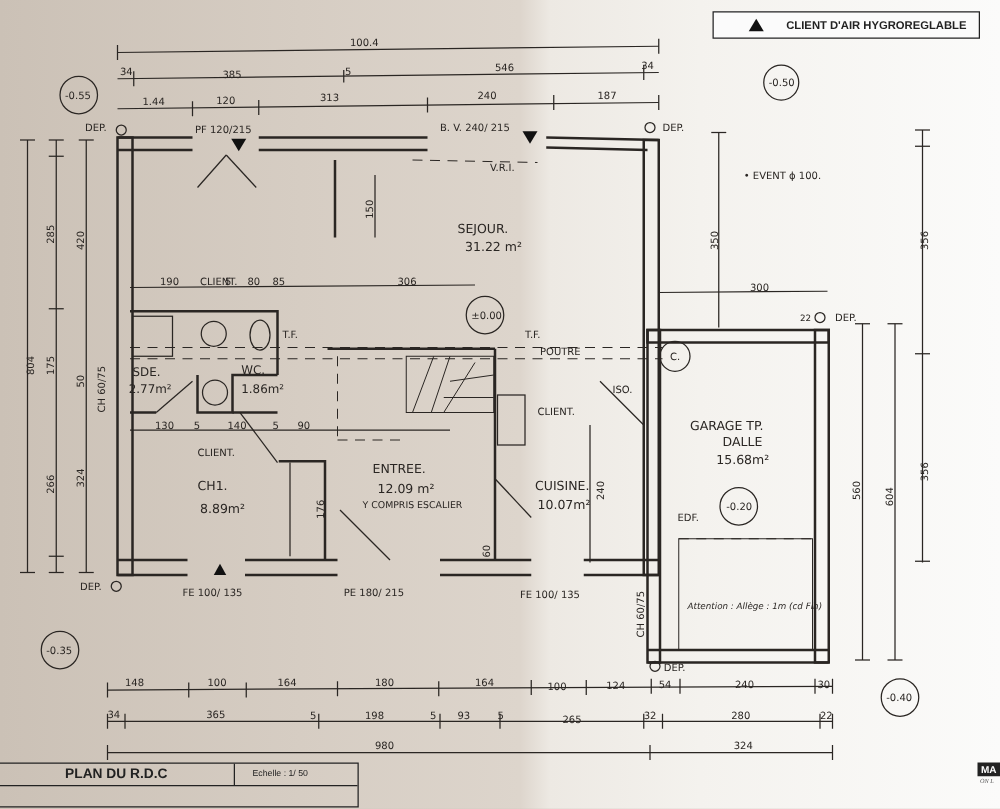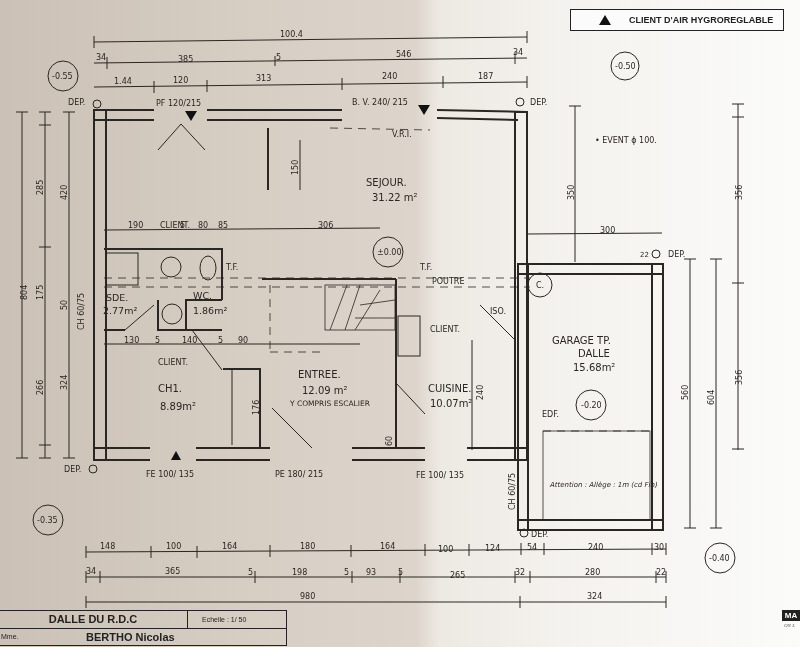--- a/index.html
+++ b/index.html
@@ -315,24 +315,20 @@
   </g>
 </svg>
 
   <div class="legend">
     <span class="tri"></span>
     <span>CLIENT D'AIR HYGROREGLABLE</span>
   </div>
 
   <div class="titleblock">
     <div class="r1">
-      <div class="a">DALLE DU R.D.C</div>
+      <div class="a">PLAN DU R.D.C</div>
       <div class="b">Echelle : 1/ 50</div>
-    </div>
-    <div class="r2">
-      <div class="m">Mme.</div>
-      <div class="n">BERTHO Nicolas</div>
     </div>
   </div>
 
   <div class="logo">MA</div>
   <div class="logo-sub">ON L</div>
 </div>
 
 </body></html>

